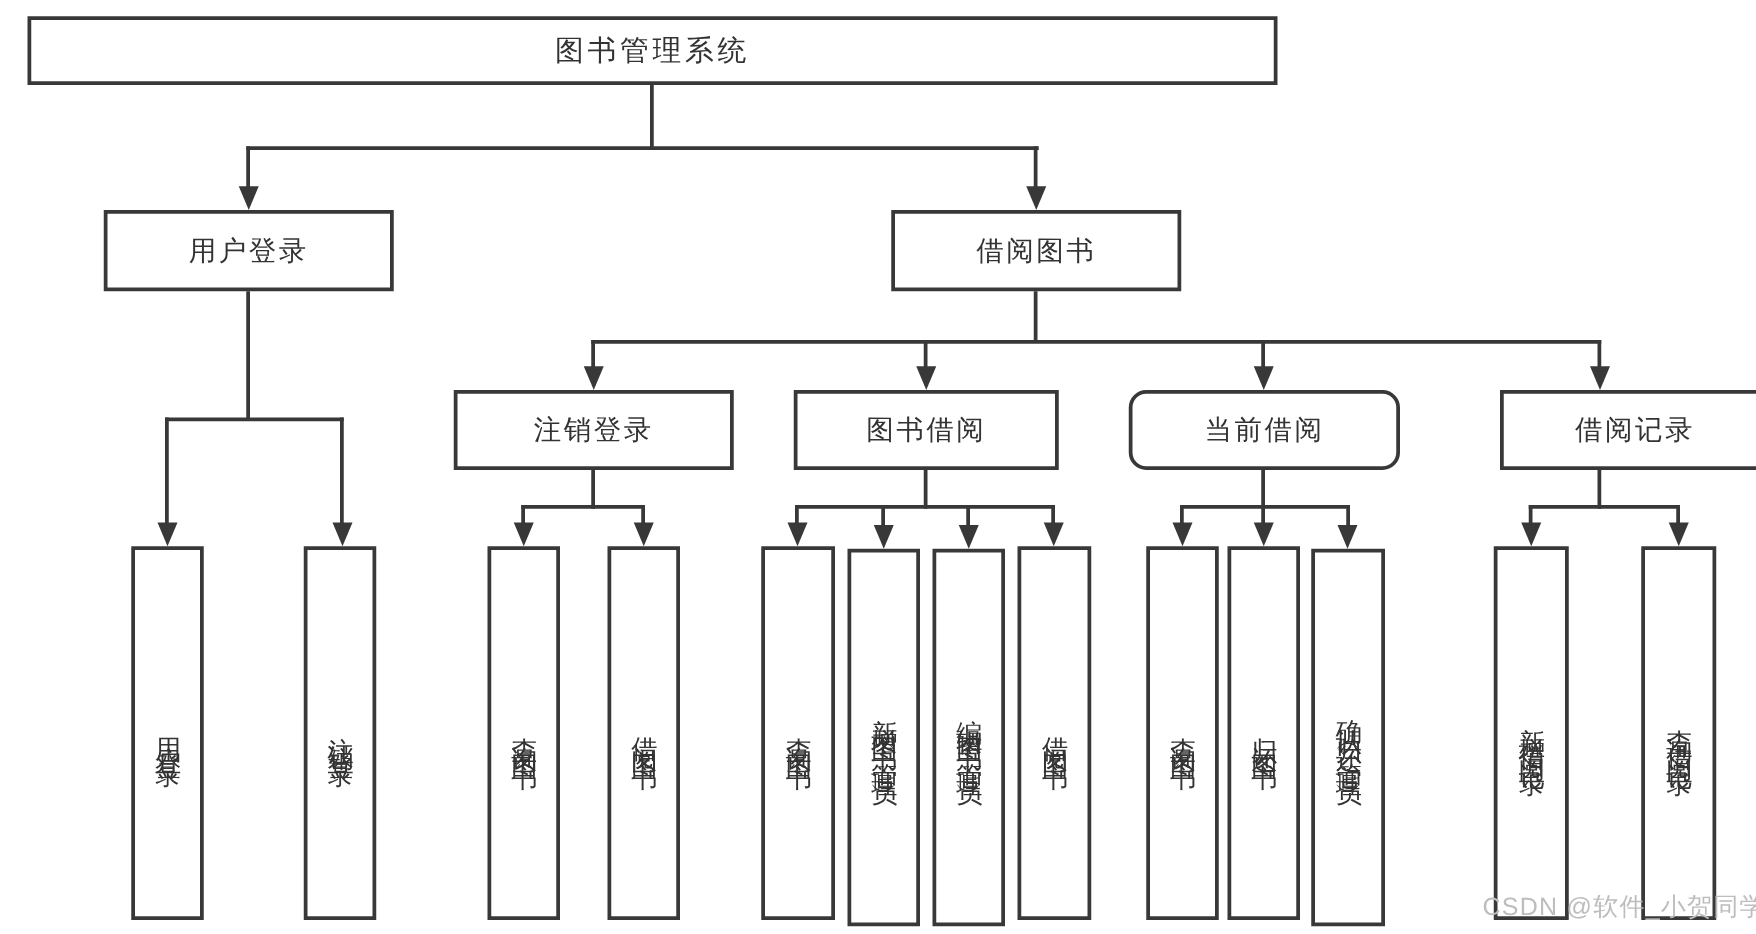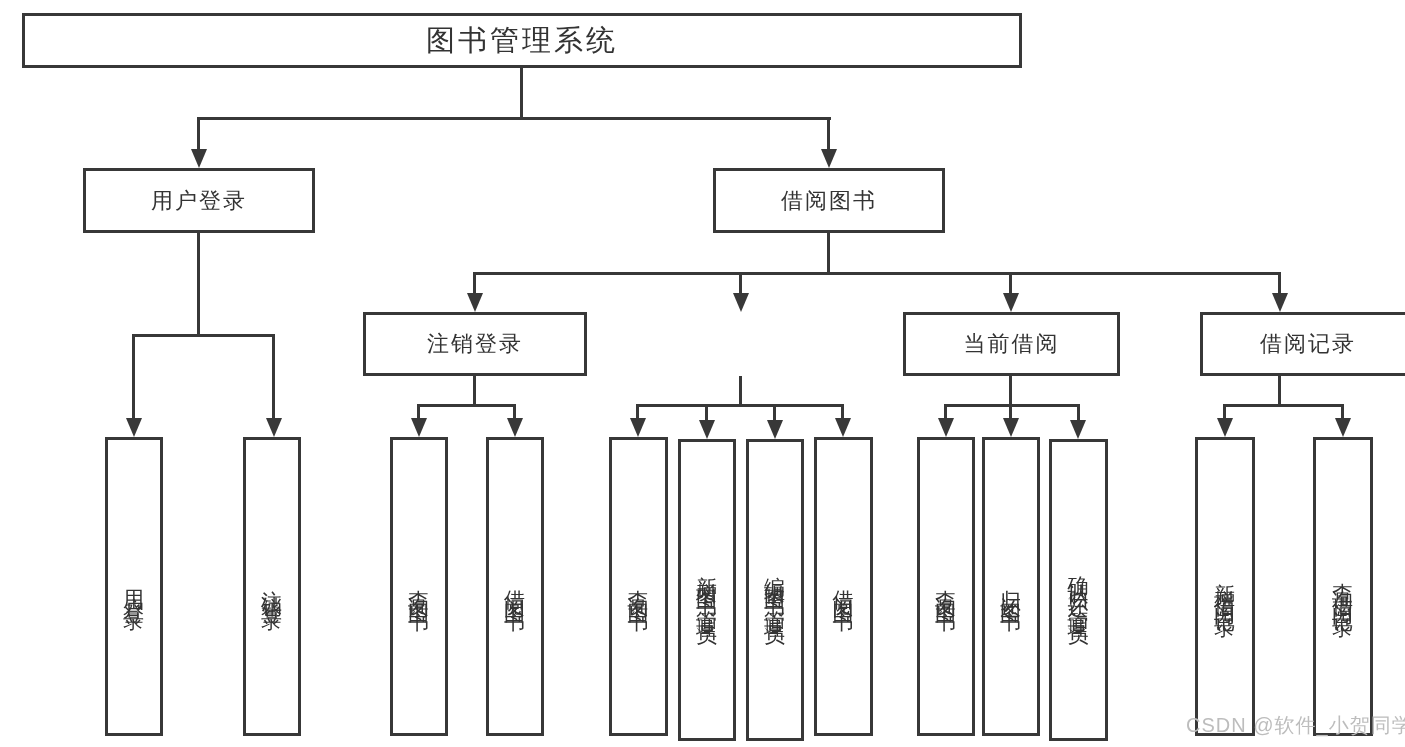--- a/index.html
+++ b/index.html
@@ -25,21 +25,21 @@
     align-items: center;
     justify-content: center;
     text-align: center;
   }
   .node.h {
     font-size: 22px;
     letter-spacing: 2px;
     white-space: nowrap;
   }
   .node.title {
-    font-size: 29px;
+    font-size: 23px;
     letter-spacing: 3px;
   }
   .node.v {
     writing-mode: vertical-rl;
     text-orientation: mixed;
     font-size: 21px;
     letter-spacing: 7px;
     line-height: 1.1;
   }
   .line {
@@ -71,22 +71,23 @@
 <div class="canvas" style="--line: #383838; --text: #333333; --wm: #bdbdbd; --bg: #ffffff;">
 
   <div class="node h title" style="left:22px; top:13px; width:1000px; height:55px;">图书管理系统</div>
 
   <div class="node h" style="left:83px; top:168px; width:232px; height:65px;">用户登录</div>
 
   <div class="node h" style="left:713px; top:168px; width:232px; height:65px;">借阅图书</div>
 
   <div class="node h" style="left:363px; top:312px; width:224px; height:64px;">注销登录</div>
 
+  <div class="node h" style="left:635px; top:312px; width:212px; height:64px;">图书借阅</div>
 
-  <div class="node h" style="left:903px; top:312px; width:217px; height:64px;">当前借阅</div>
+  <div class="node h" style="left:903px; top:312px; width:217px; height:64px;border-radius:14px;">当前借阅</div>
 
   <div class="node h" style="left:1172px; top:312px; width:216px; height:64px;margin-left:28px;">借阅记录</div>
 
   <div class="node v" style="left:105px; top:437px; width:58px; height:299px;">用户登录</div>
 
   <div class="node v" style="left:243px; top:437px; width:58px; height:299px;">注销登录</div>
 
   <div class="node v" style="left:390px; top:437px; width:58px; height:299px;">查询图书</div>
 
   <div class="node v" style="left:486px; top:437px; width:58px; height:299px;">借阅图书</div>

